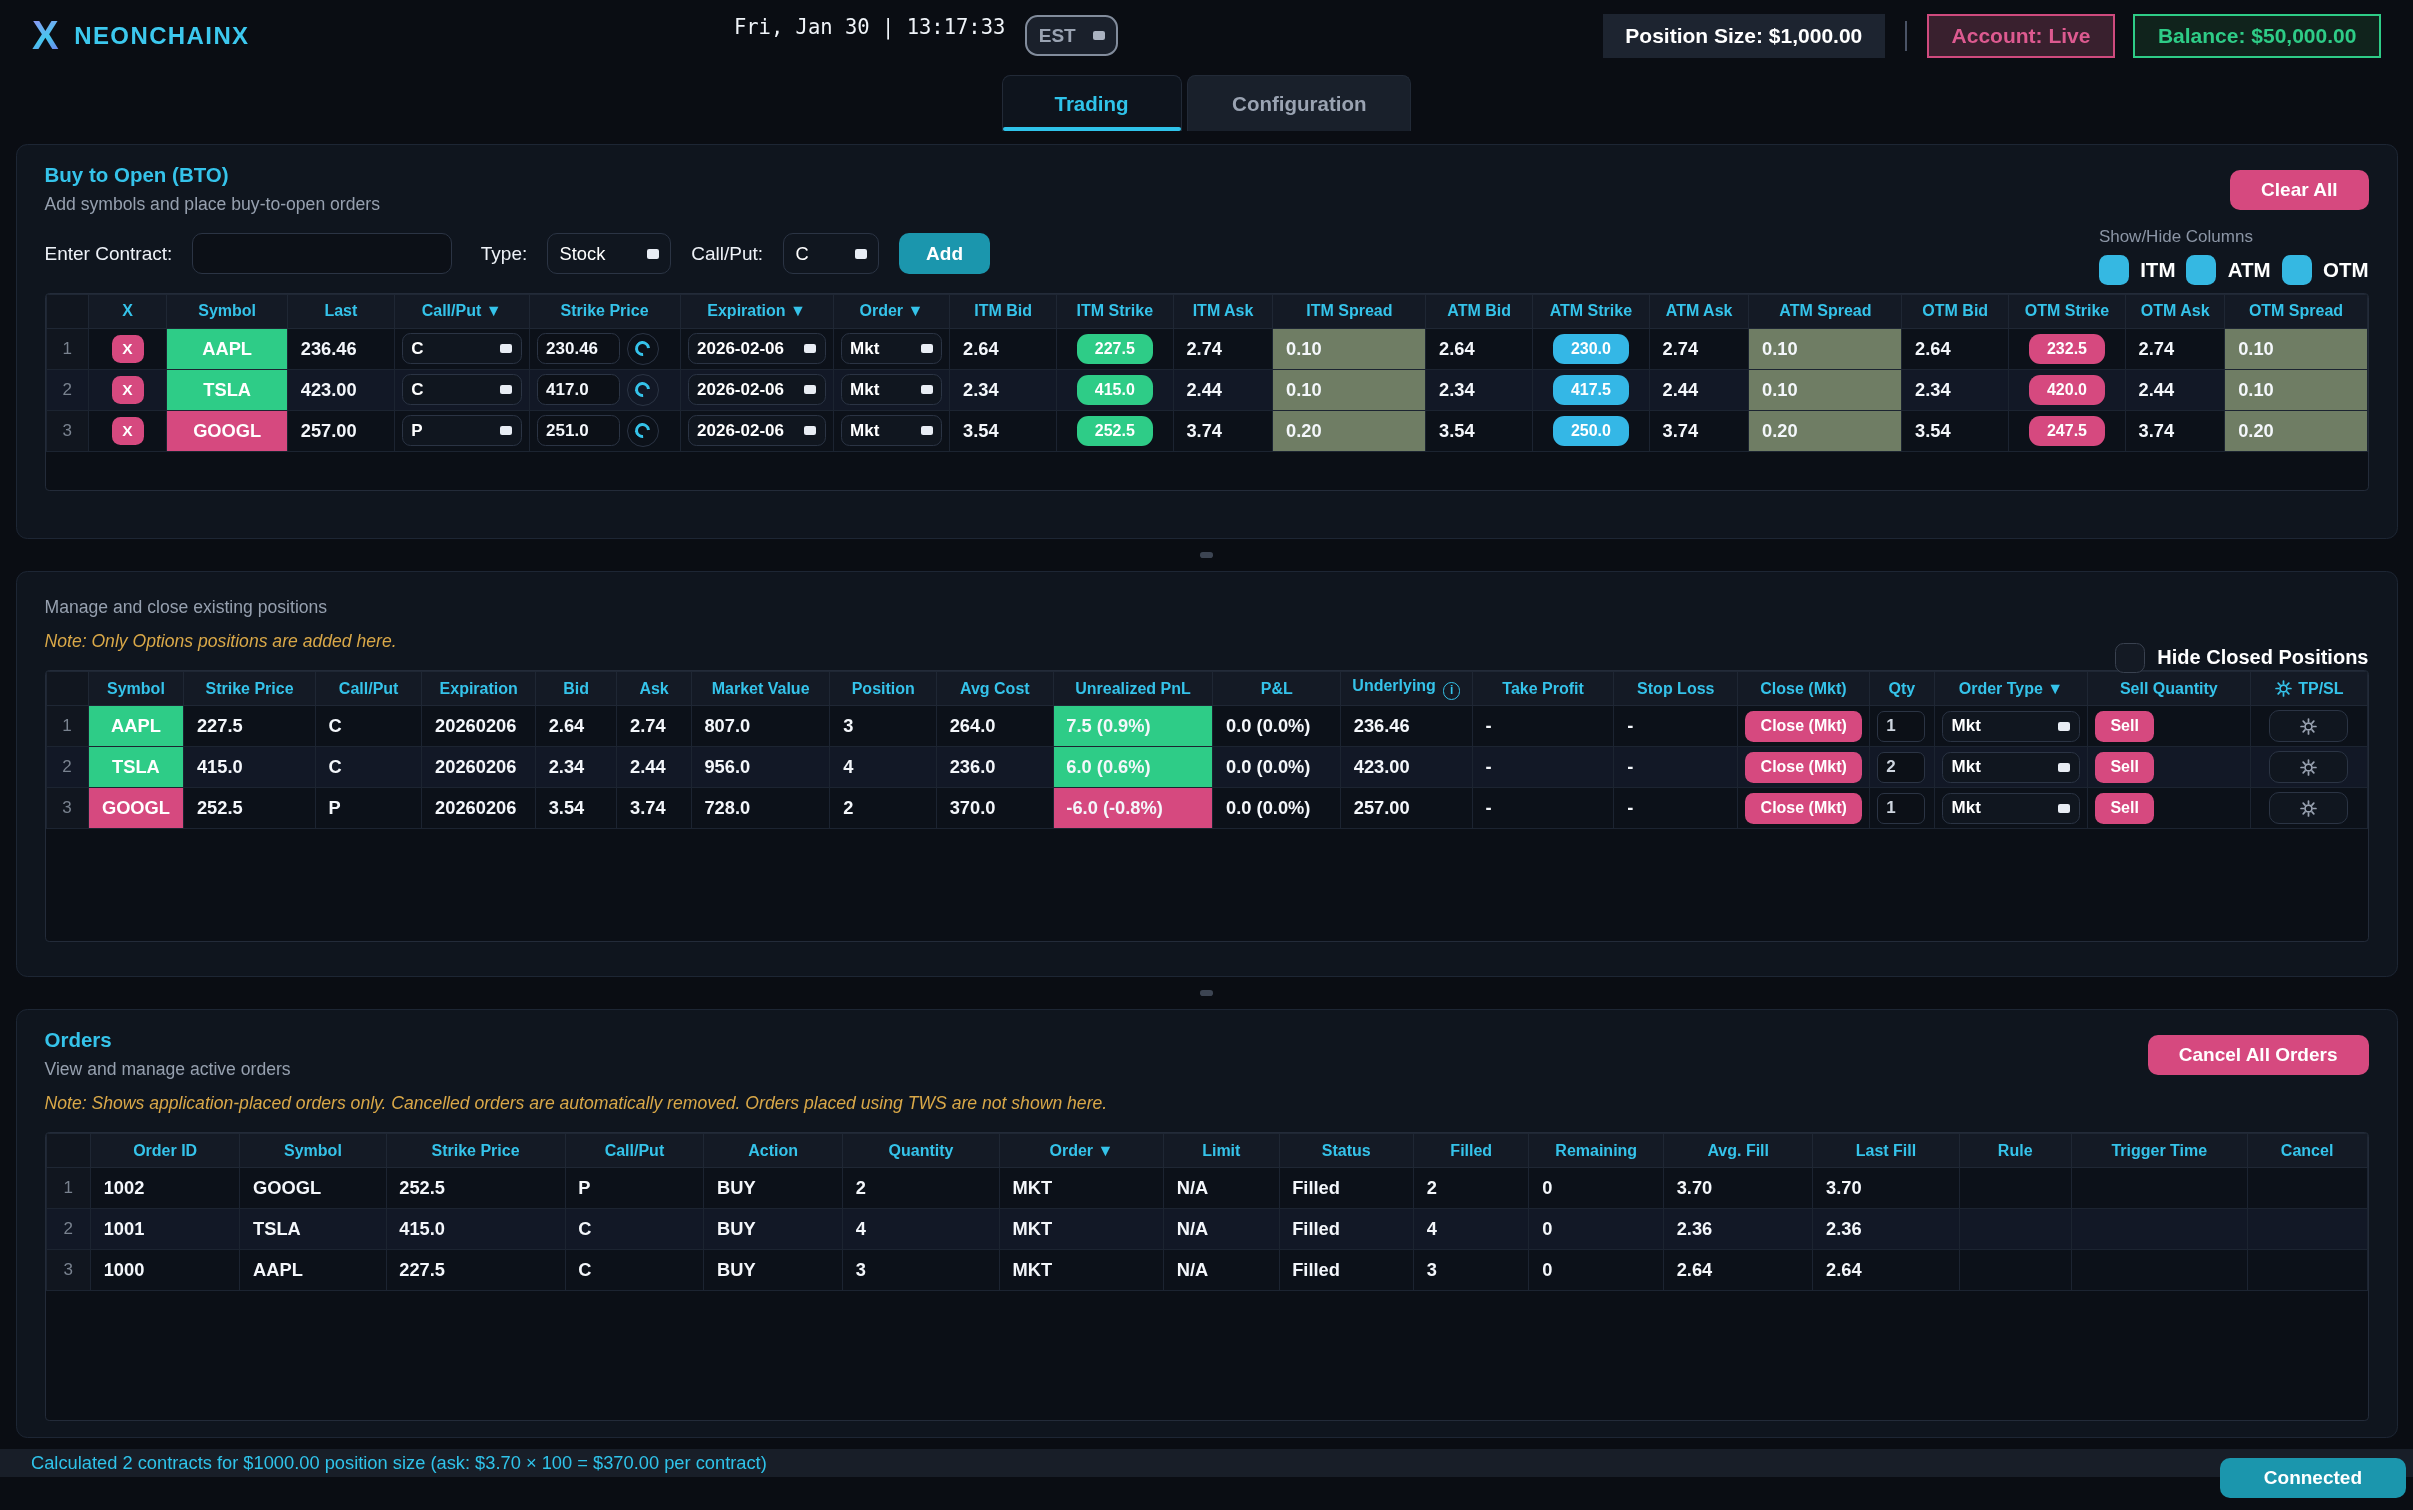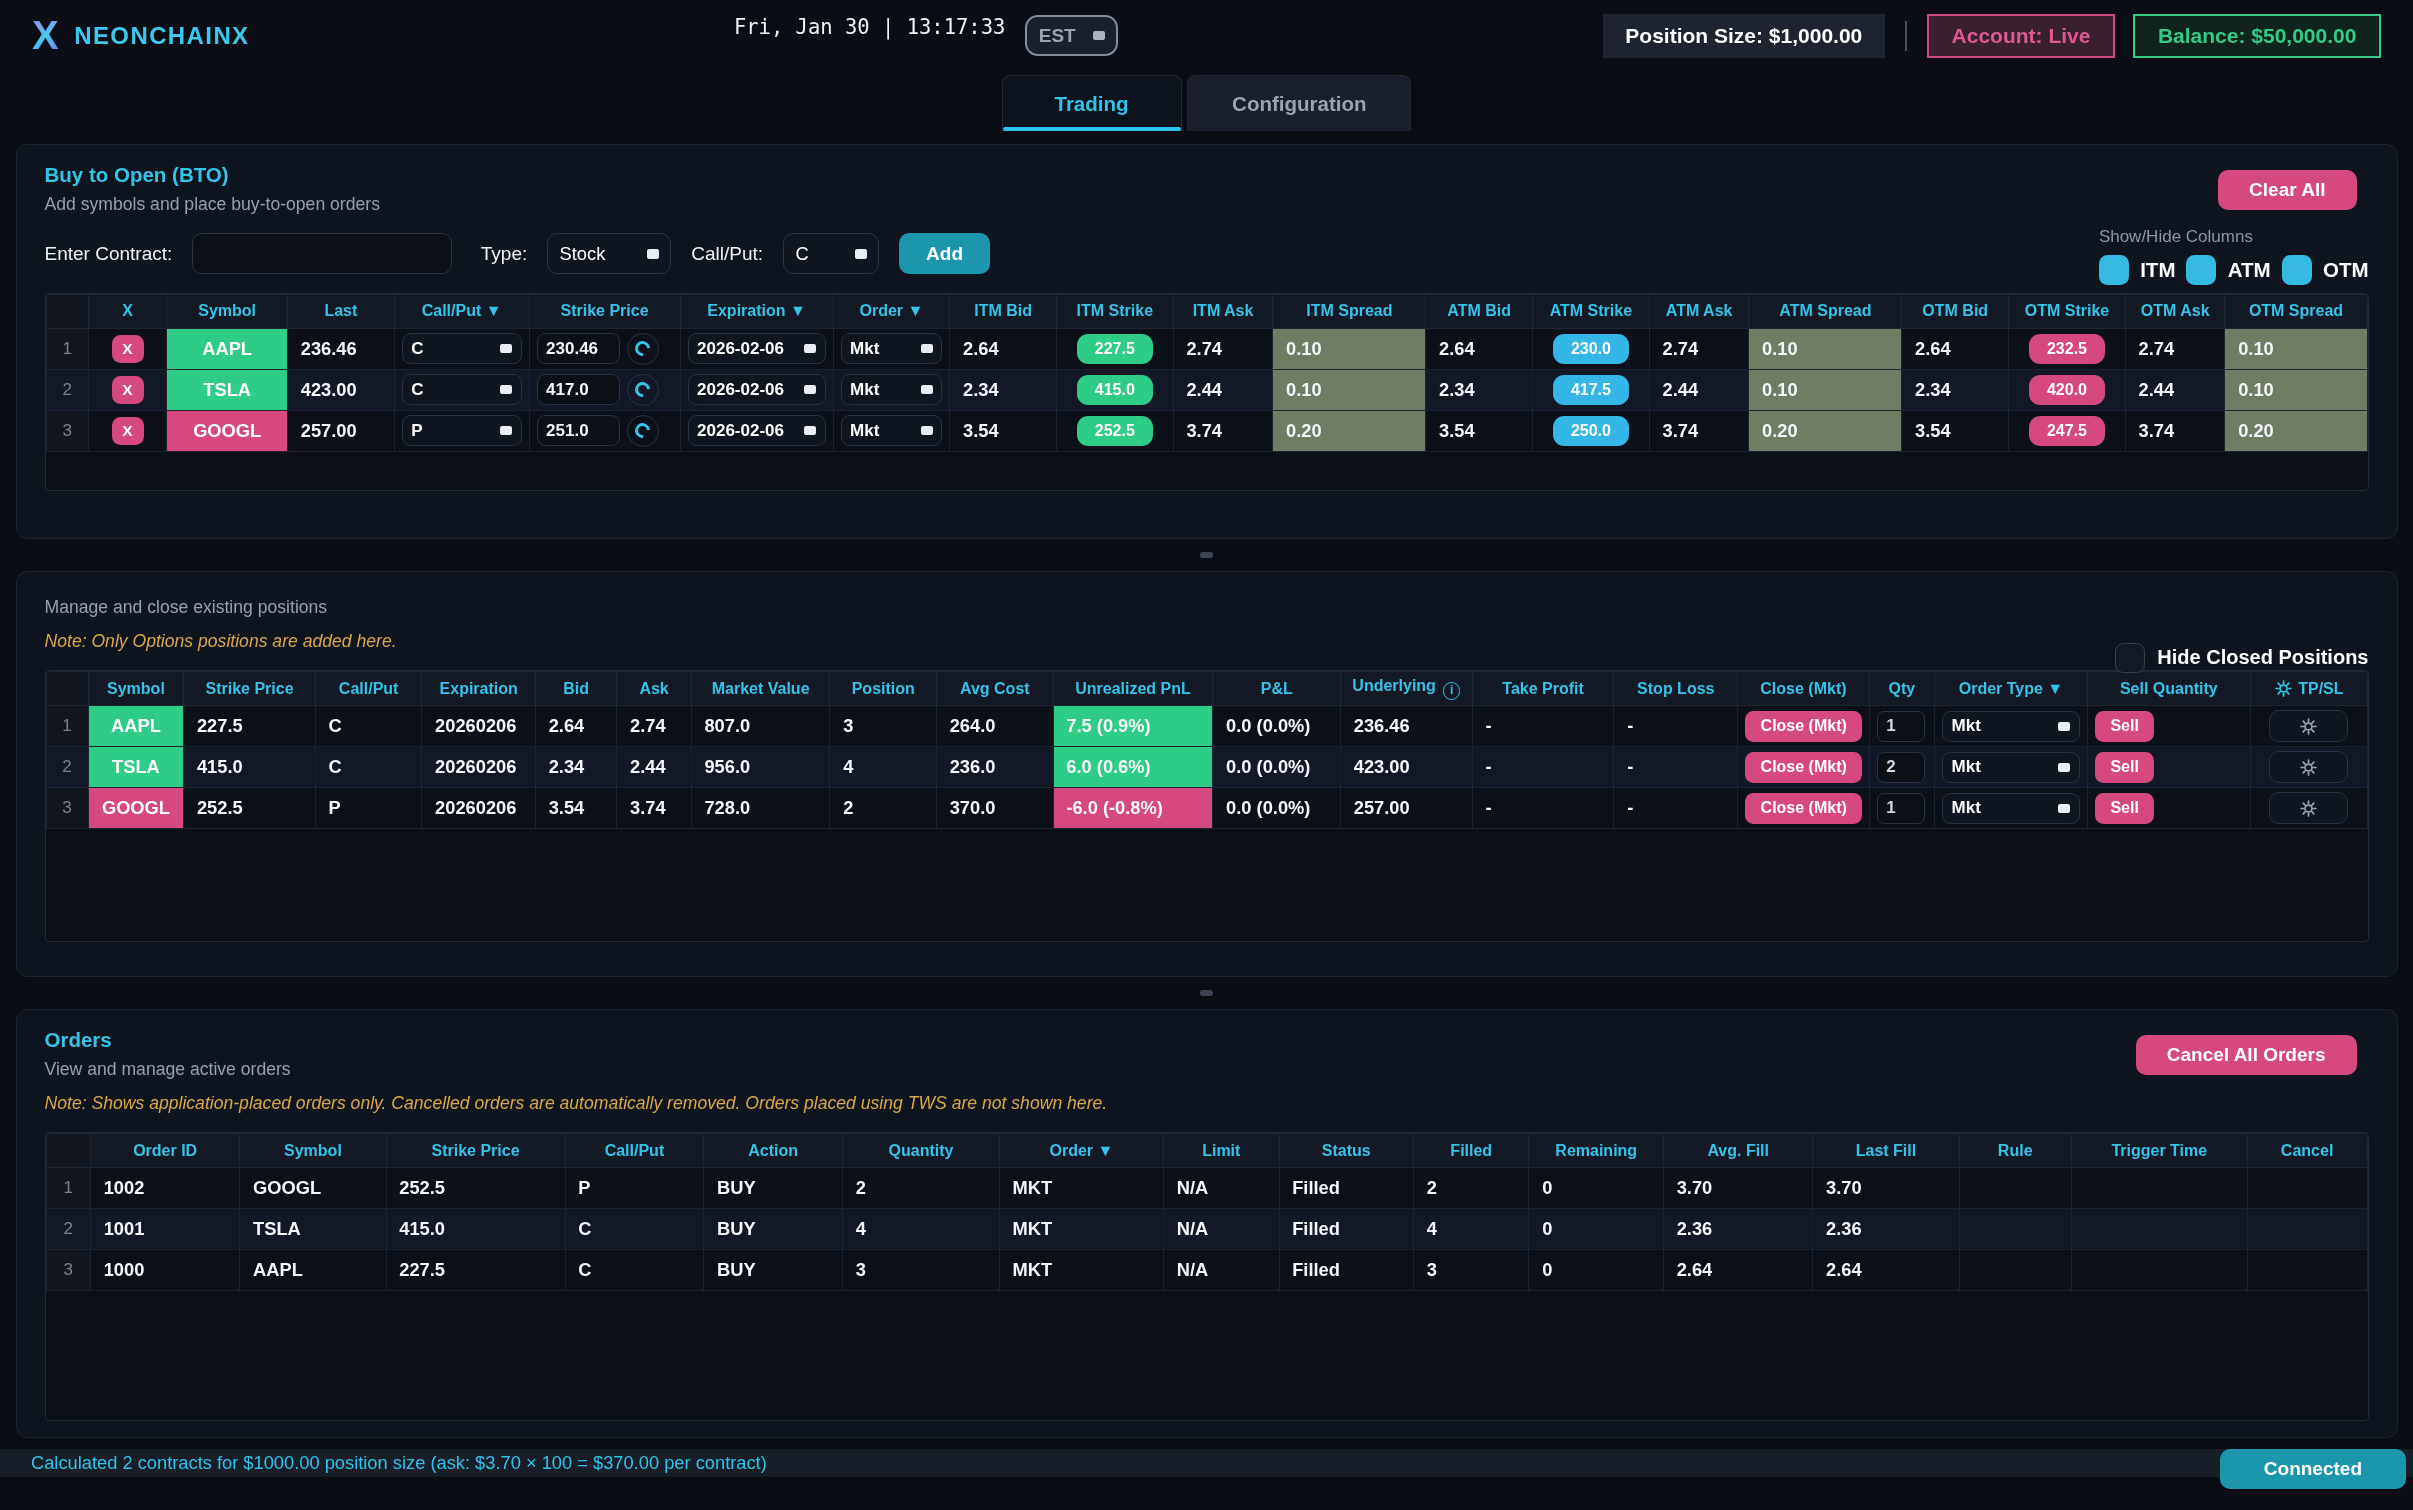--- a/index.html
+++ b/index.html
@@ -32,21 +32,21 @@
   
   .panel{margin:0 15.5px;background:#0f151e;border:1.4px solid #1d2634;border-radius:11.3px;padding:18.3px 28px;position:relative}
   #bto-panel{height:395px;margin-top:12.7px}
   #stc-panel{height:406px}
   #orders-panel{height:429px}
   .gap{height:32px;display:flex;align-items:center;justify-content:center}
   .dot{width:12.7px;height:5.6px;border-radius:2.8px;background:#3c4452}
   .sect{font-size:20.5px;font-weight:bold;color:#35c3ea}
   .sub{margin-top:7px;font-size:17.6px;color:#96a0af}
   .note{margin-top:12.7px;font-size:17.6px;color:#d9a848;font-style:italic}
-  .abs-tr{position:absolute;top:25.4px;right:40px}
+  .abs-tr{position:absolute;top:25.4px;right:28px}
 
   .pinkbtn{background:#d6497f;color:#fff;font-weight:bold;border-radius:8.5px}
   .pinkbtn.big{height:40px;padding:0 31px;font-size:19px;border-radius:10px}
   .tealbtn{background:#1b96ad;color:#fff;font-weight:bold;font-size:19px;height:41px;padding:0 27px;border-radius:10px}
 
   .colvis{position:absolute;top:82px;right:28px}
   .colvis-label{font-size:17px;color:#8b95a5;margin-bottom:8.5px}
   .colvis-row{display:flex;gap:11px;align-items:center}
   .toggle{display:flex;align-items:center;gap:11.3px;font-size:20.5px;font-weight:bold;color:#fff;cursor:pointer}
   .chk{width:30px;height:30px;border-radius:8.5px;background:#35b8e2;flex:none}
@@ -92,21 +92,21 @@
   .qtybox{width:48px;height:31px;border:1.4px solid #2b3444;border-radius:7px;background:#0c1017;display:flex;align-items:center;padding:0 8.5px;font-size:17px;color:#cfd6e0}
   .cellbtn{height:31px;border-radius:8.5px;font-size:16px;padding:0 15.5px}
   .gearbtn{width:79px;height:32px;border-radius:10px;background:#10161f;border:1.4px solid #2b3444;color:#9aa3b2;display:inline-flex;align-items:center;justify-content:center}
   .th-gear{color:#35c3ea;display:inline-flex;vertical-align:-4.2px;margin-right:5.6px}
   .info-icon{display:inline-block;width:17.6px;height:17.6px;border:1.4px solid #35c3ea;border-radius:50%;font-size:12px;line-height:15px;text-align:center;margin-left:7px;color:#35c3ea;vertical-align:-2.8px}
   .info-icon::after{content:"i"}
 
   
   .statusbar{height:28px;margin-top:11.3px;background:#181e28;display:flex;align-items:center;padding:0 31px;position:relative}
   .status-msg{color:#2fc3ea;font-size:18.3px}
-  .connected{position:absolute;right:7px;top:0;height:40px;padding:0 44px;border-radius:10px}
+  .connected{position:absolute;right:7px;top:9px;height:40px;padding:0 44px;border-radius:10px}
 </style>
 </head>
 <body>
 
 <header class="hdr">
   <div class="brand">
     <span class="logo">X</span>
     <span class="brand-name">NEONCHAINX</span>
   </div>
   <div class="hdr-center">

